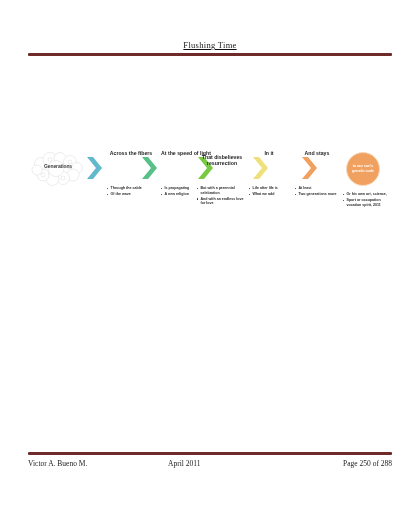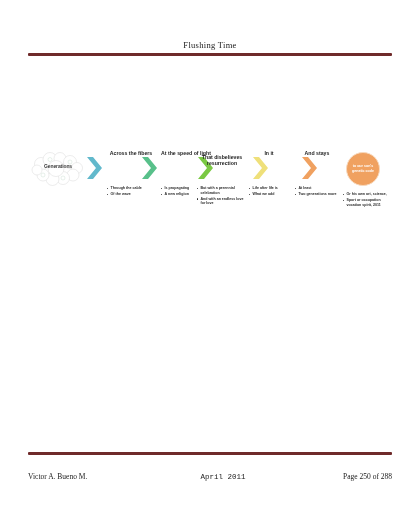--- a/index.html
+++ b/index.html
@@ -20,20 +20,21 @@
     inset: 0;
     background: #ffffff;
   }
 
   
   .header {
     position: absolute;
     left: 28px;
     top: 40px;
     width: 364px;
+    text-decoration: underline;
   }
   .header-title {
     text-align: center;
     font-family: "Liberation Serif", serif;
     font-size: 8.5px;
     letter-spacing: 0.3px;
     color: #1a1a1a;
     line-height: 10px;
   }
   .header-rule {
@@ -49,28 +50,28 @@
     left: 28px;
     top: 452px;
     width: 364px;
   }
   .footer-rule {
     height: 3px;
     background: #6f2a2a;
     border-radius: 1px;
   }
   .footer-row {
-    margin-top: 17px;
+    margin-top: 4px;
     display: flex;
     font-size: 7.5px;
     color: #1a1a1a;
     line-height: 10px;
   }
   .footer-author { width: 140px; text-align: left; }
-  .footer-date   { width: 110px; text-align: center; font-family: Liberation Mono, monospace; }
+  .footer-date   { width: 110px; text-align: left; }
   .footer-page   { flex: 1; text-align: right; }
 
   
   .diagram {
     position: absolute;
     left: 30px;
     top: 150px;
     width: 368px;
     height: 85px;
   }

